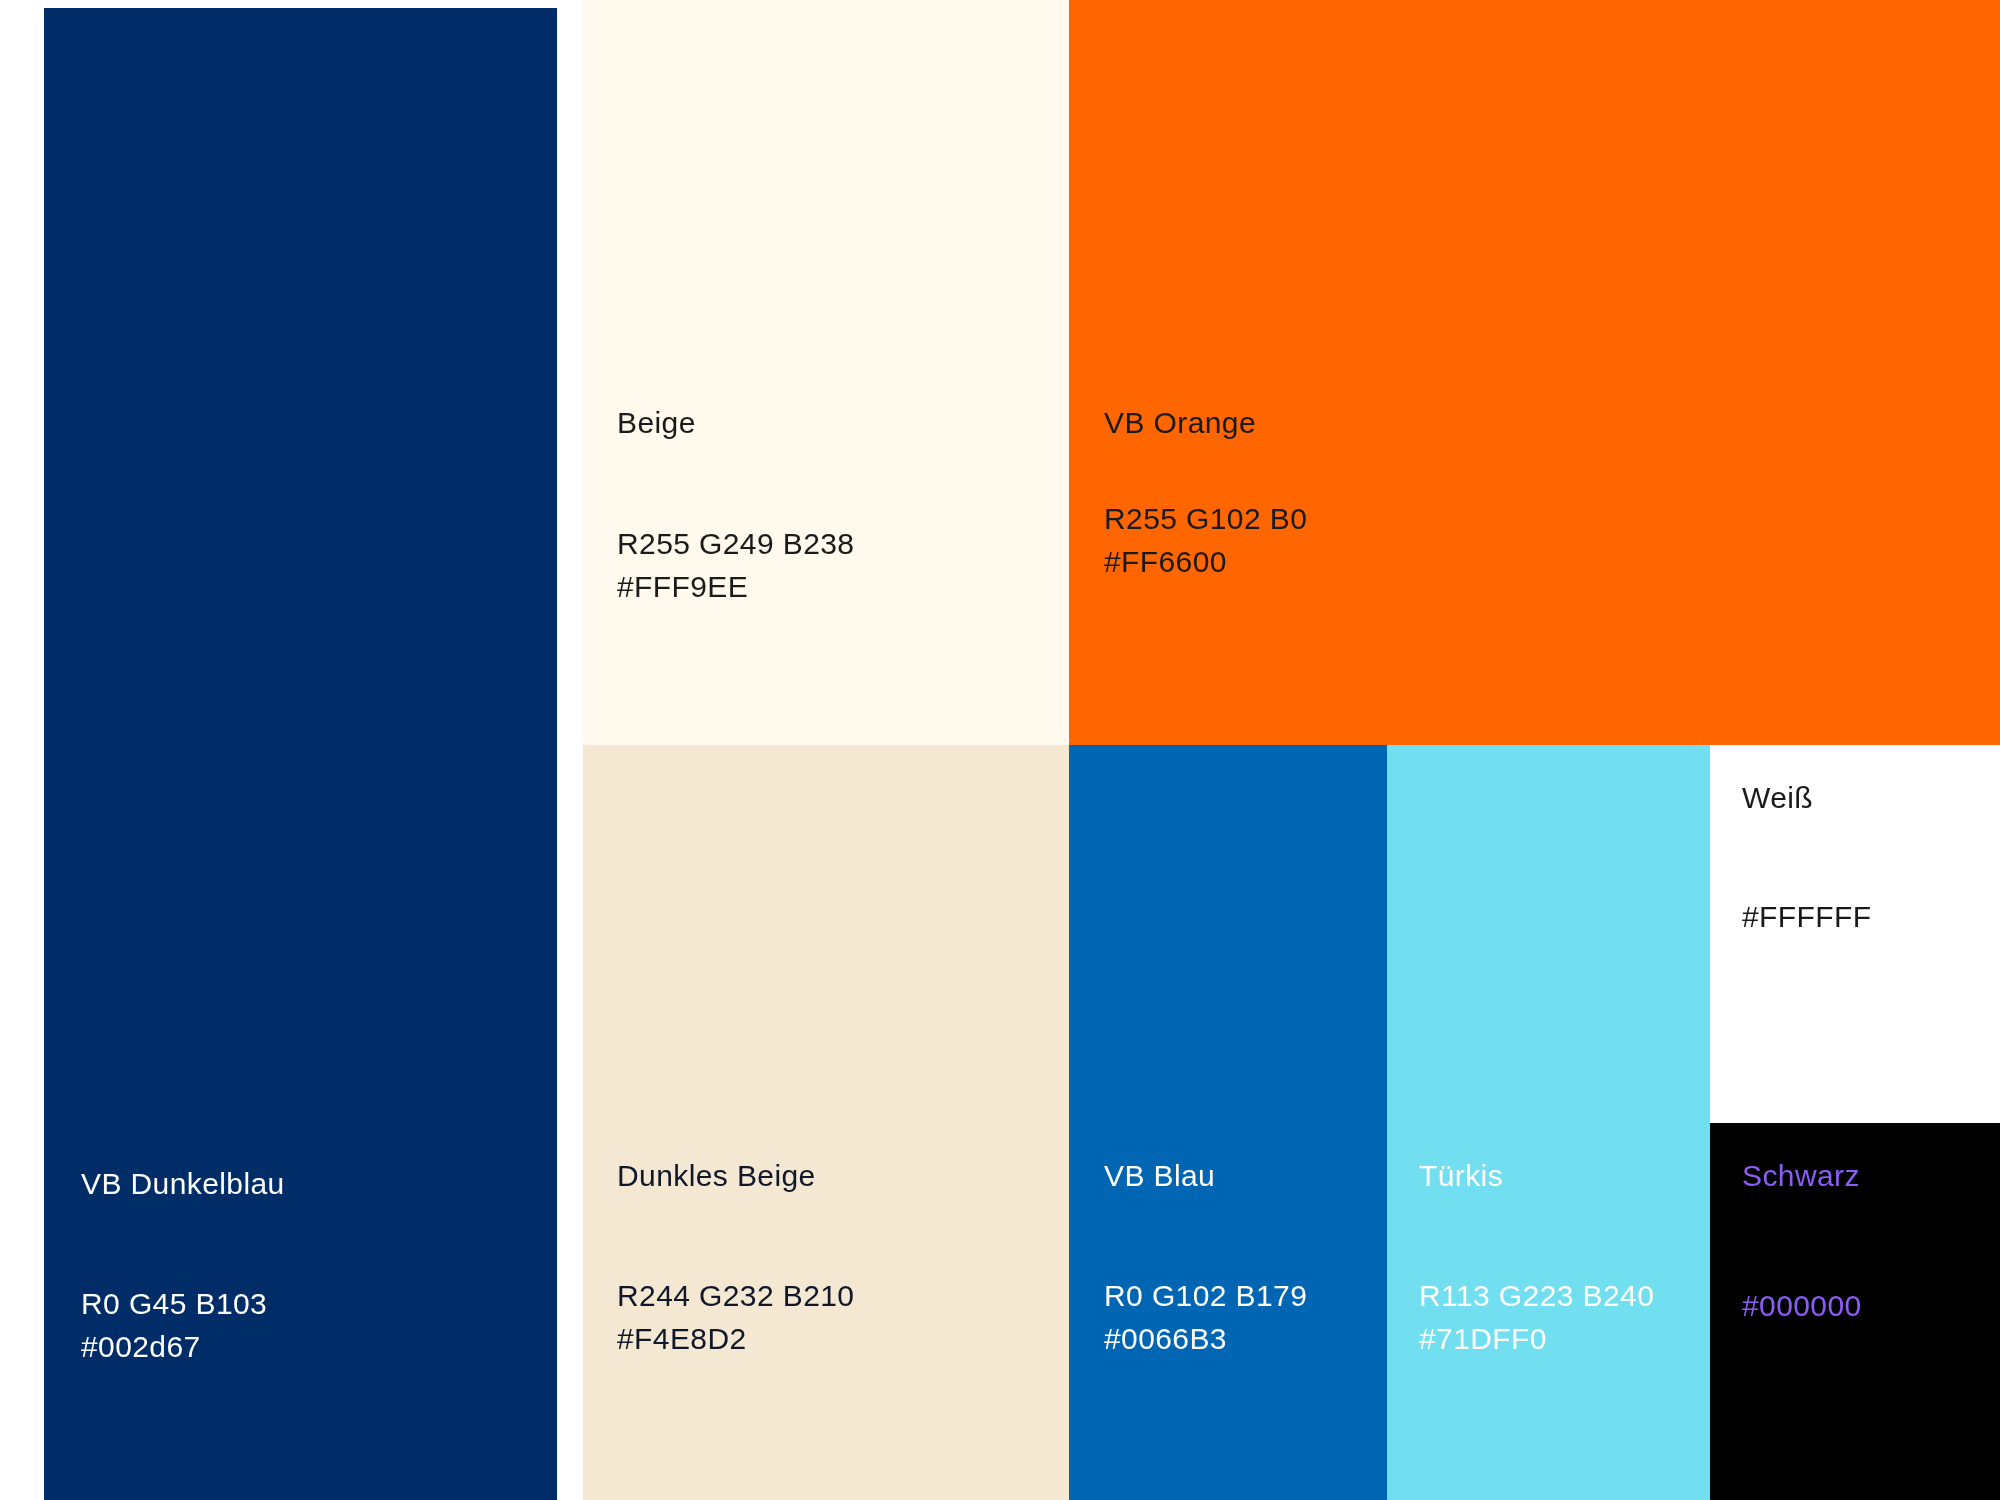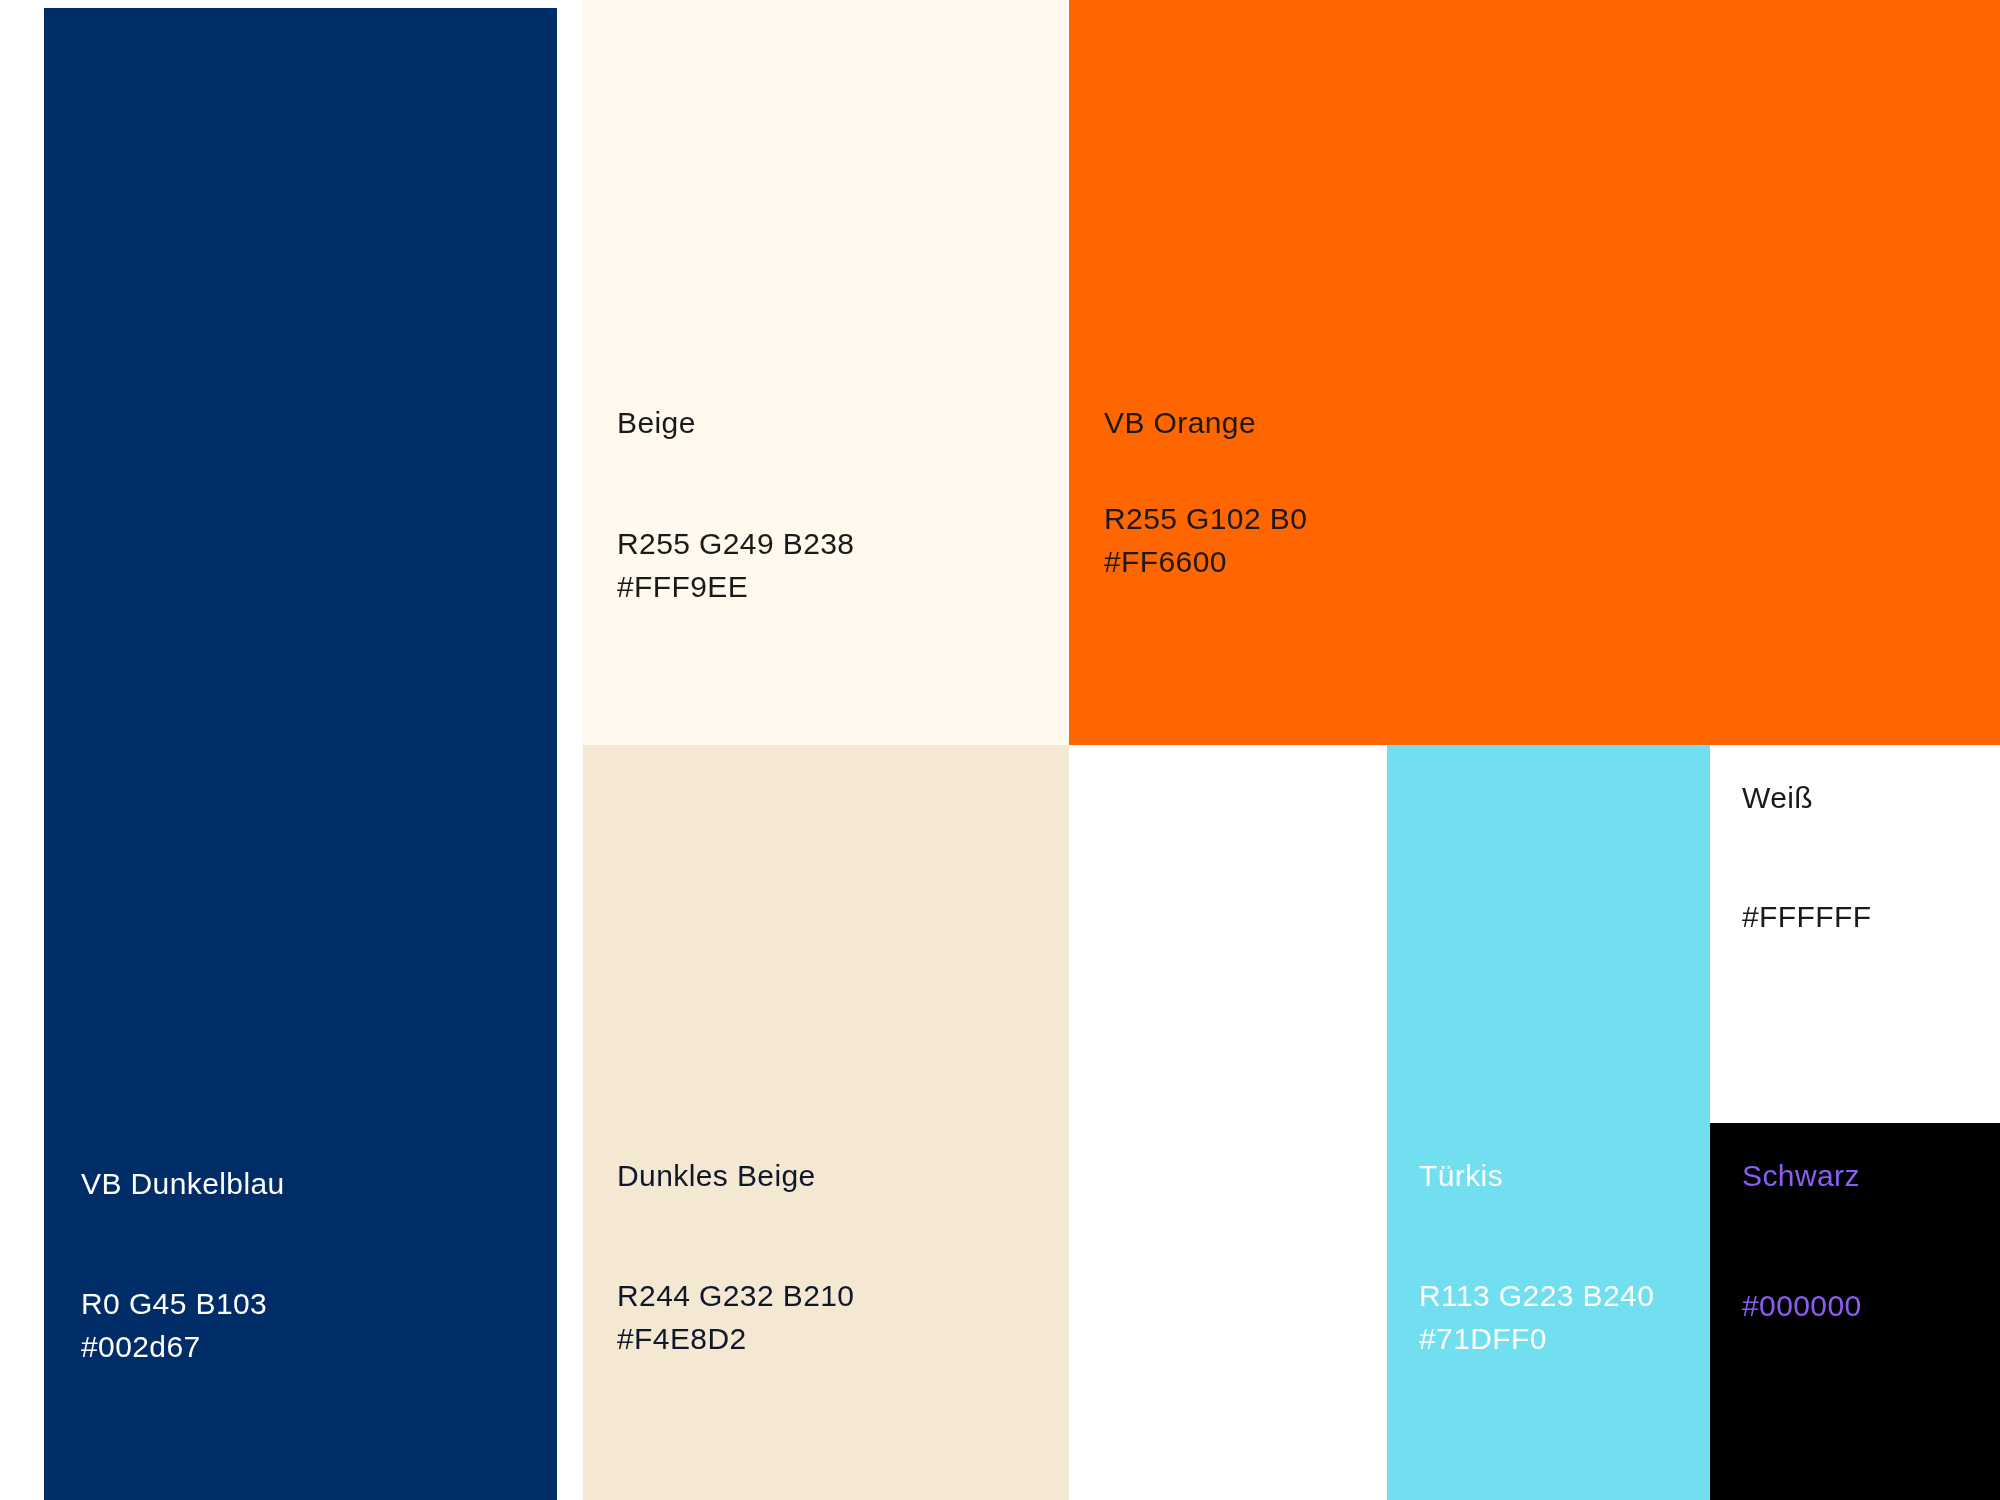--- a/index.html
+++ b/index.html
@@ -164,20 +164,27 @@
   </div>
 
   <div class="swatch" id="sw-dunkles-beige" style="background-color: rgb(244, 232, 210); color: #0f172a;">
     <div class="swatch-label">Dunkles Beige</div>
     <div class="swatch-values">
       <span class="rgb">R244 G232 B210</span>
       <span class="hex">#F4E8D2</span>
     </div>
   </div>
 
+  <div class="swatch" id="sw-blau" style="background-color: rgb(0, 102, 179); color: rgb(255, 255, 255);">
+    <div class="swatch-label">VB Blau</div>
+    <div class="swatch-values">
+      <span class="rgb">R0 G102 B179</span>
+      <span class="hex">#0066B3</span>
+    </div>
+  </div>
 
   <div class="swatch" id="sw-tuerkis" style="background-color: rgb(113, 223, 240); color: rgb(255, 255, 255);">
     <div class="swatch-label">Türkis</div>
     <div class="swatch-values">
       <span class="rgb">R113 G223 B240</span>
       <span class="hex">#71DFF0</span>
     </div>
   </div>
 
   <div class="swatch" id="sw-weiss" style="background-color: rgb(255, 255, 255); color: rgb(26, 26, 26);">

